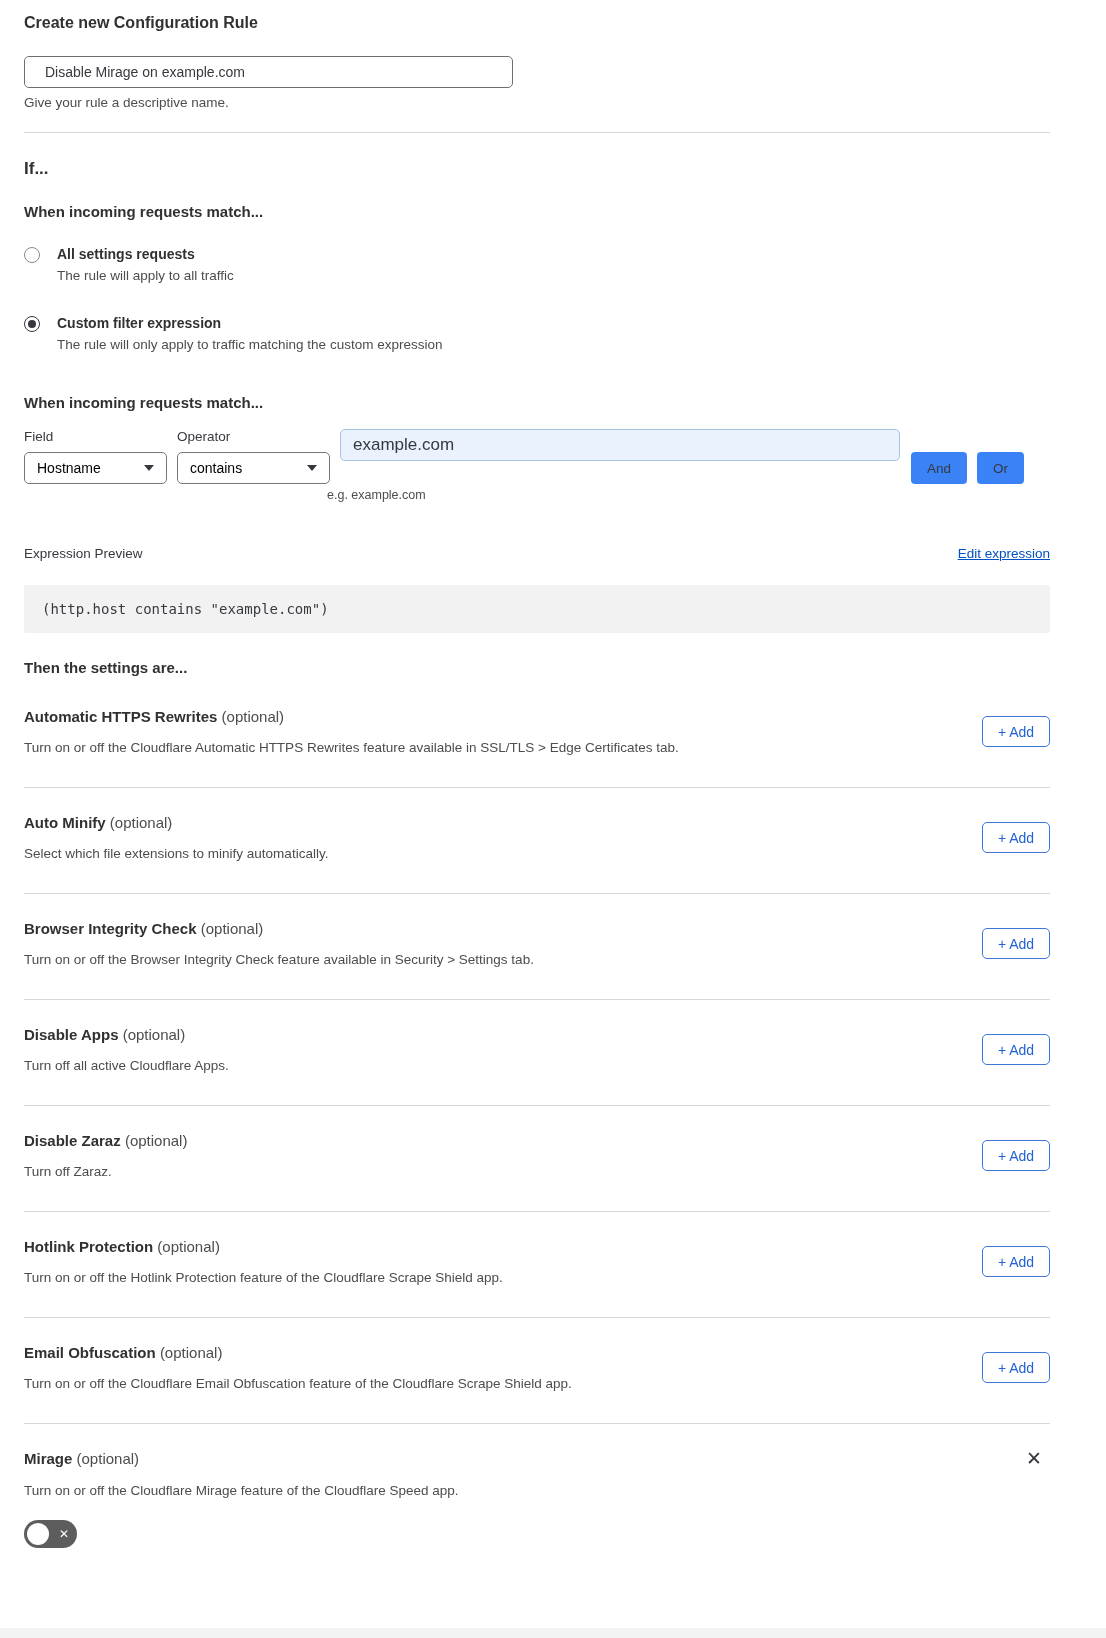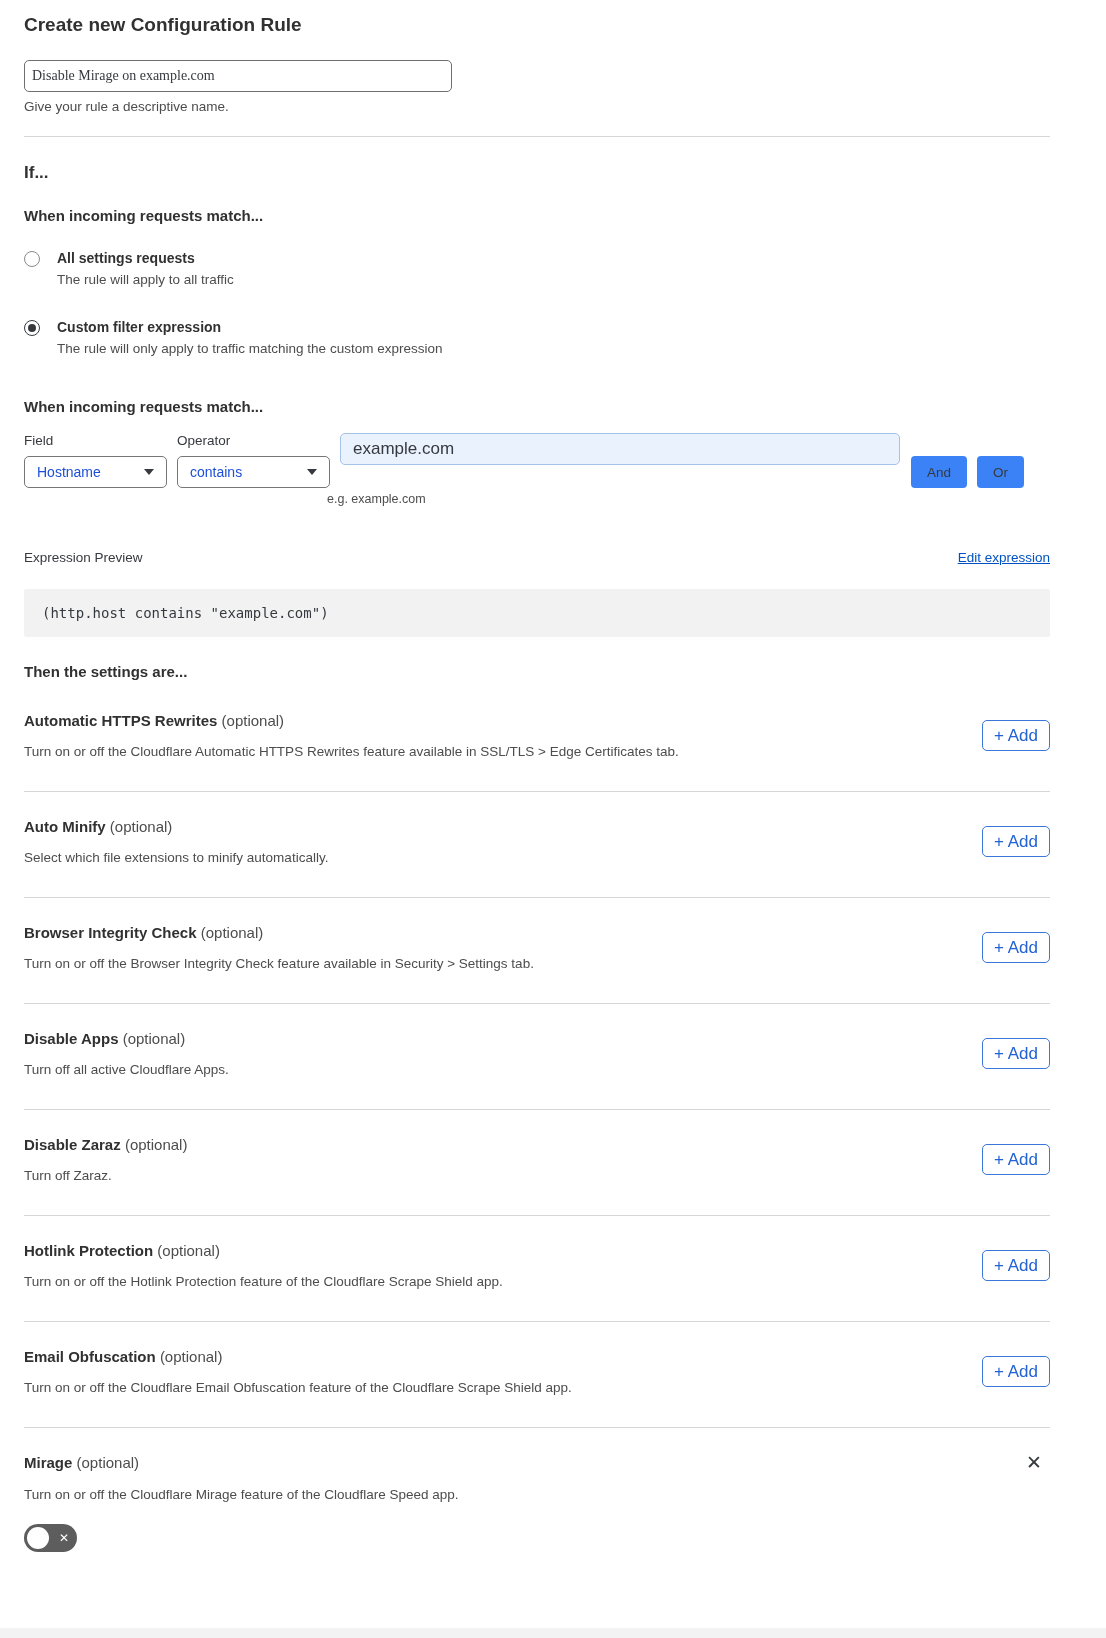--- a/index.html
+++ b/index.html
@@ -4,27 +4,27 @@
 <style>
   * { margin: 0; padding: 0; box-sizing: border-box; }
   html, body { background: #ffffff; }
   body {
     width: 1106px; min-height: 1638px; position: relative;
     font-family: "Liberation Sans", sans-serif;
     color: #313131; overflow: hidden;
   }
   .container { padding: 14px 56px 0 24px; }
 
-  .page-title { font-size: 19px; font-weight: 700; color: #313131; margin-bottom: 24px; }
+  .page-title { font-size: 16px; font-weight: 700; color: #313131; margin-bottom: 24px; }
 
   .field-label { font-size: 13.5px; color: #36393f; margin-bottom: 7px; }
   .text-input {
-    width: 428px; height: 32px; border: 1px solid #6f6f6f; border-radius: 5px;
-    padding: 0 7px; font-size: 14px; color: #36393f; background: #fff;
-    font-family: Liberation Serif, serif; outline: none; display: block;
+    width: 489px; height: 32px; border: 1px solid #6f6f6f; border-radius: 5px;
+    padding: 0 20px; font-size: 14px; color: #36393f; background: #fff;
+    font-family: Liberation Sans, sans-serif; outline: none; display: block;
   }
   .help-text { font-size: 13.5px; color: #4d4d4d; margin-top: 7px; }
 
   .divider { border: none; border-top: 1px solid #d6d6d6; margin: 22px 0; }
 
   .h2 { font-size: 17px; font-weight: 700; margin: 26px 0 24px 0; }
   .h3 { font-size: 15px; font-weight: 700; margin: 0 0 26px 0; }
 
   .radio-option { display: flex; gap: 17px; margin-bottom: 32px; }
   .radio-circle {
@@ -37,21 +37,21 @@
     width: 8px; height: 8px; border-radius: 50%; background: #36393f;
   }
   .radio-label { font-size: 14px; font-weight: 700; color: #313131; margin-bottom: 6px; }
   .radio-desc { font-size: 13.5px; font-weight: 400; color: #4d4d4d; }
 
   .builder-row { display: flex; align-items: flex-start; gap: 10px; margin-bottom: 4px; }
   .builder-col .field-label { margin-bottom: 8px; }
   .select-box {
     height: 32px; border: 1px solid #767676; border-radius: 5px; background: #fff;
     display: flex; align-items: center; justify-content: space-between;
-    padding: 0 12px; font-size: 14px; color: #1d4ed8; cursor: pointer;
+    padding: 0 12px; font-size: 14px; color: #000000; cursor: pointer;
   }
   .select-field { width: 143px; }
   .select-operator { width: 153px; }
   .caret { width: 0; height: 0; border-left: 5px solid transparent; border-right: 5px solid transparent; border-top: 6px solid #36393f; }
   .value-input {
     width: 560px; height: 32px; border: 1px solid #a5c2e8; border-radius: 5px;
     background: #eaf2fd; padding: 0 12px; font-size: 17px; color: #36393f;
     font-family: "Liberation Sans", sans-serif; outline: none; display: block;
   }
   .conj-btn {
@@ -76,21 +76,21 @@
 
   .setting-section {
     display: flex; justify-content: space-between; align-items: center;
     padding: 26px 0 32px 0; border-bottom: 1px solid #d6d6d6;
   }
   .setting-title { font-size: 15px; font-weight: 700; color: #313131; margin-bottom: 15px; }
   .setting-title .opt { font-weight: 400; color: #4d4d4d; }
   .setting-desc { font-size: 13.5px; color: #4d4d4d; }
   .add-btn {
     width: 68px; height: 31px; background: #fff; border: 1px solid #3b76d9; border-radius: 5px;
-    color: #2262d3; font-size: 17px; cursor: pointer; flex: 0 0 auto;
+    color: #2262d3; font-size: 14px; cursor: pointer; flex: 0 0 auto;
     font-family: "Liberation Sans", sans-serif;
   }
 
   .mirage-section { padding: 26px 0 10px 0; }
   .mirage-head { display: flex; justify-content: space-between; align-items: flex-start; margin-bottom: 15px; }
   .close-x { font-size: 19px; font-weight: 400; color: #36393f; line-height: 18px; cursor: pointer; margin-right: 8px; }
   .toggle {
     margin-top: 22px; width: 53px; height: 28px; border-radius: 14px; background: #5d5d5d;
     position: relative; cursor: pointer; display: inline-block;
   }

